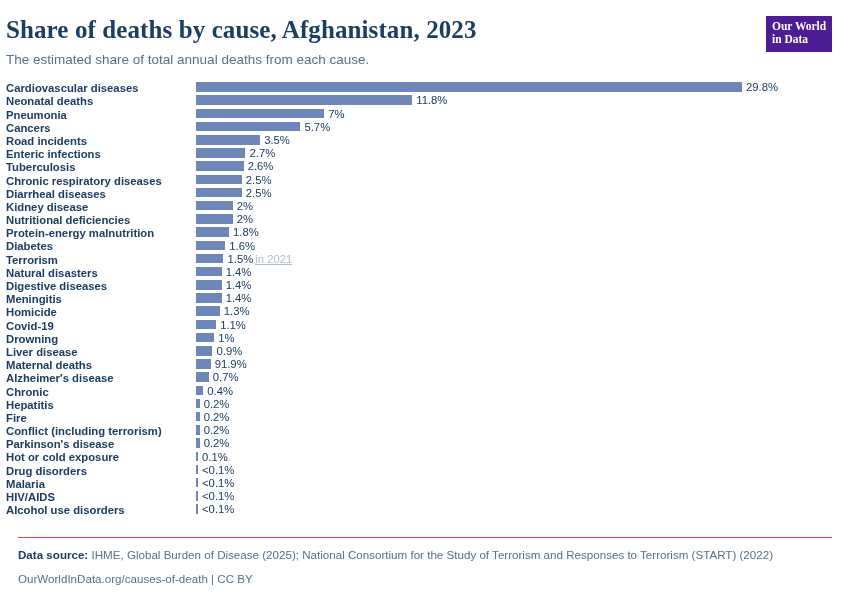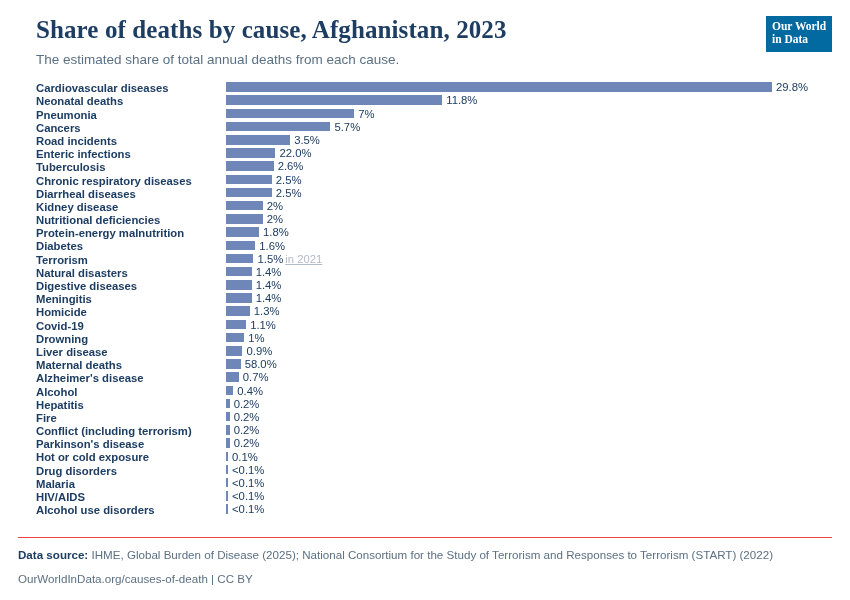--- a/index.html
+++ b/index.html
@@ -12,21 +12,21 @@
     background: #ffffff;
     font-family: "Liberation Sans", sans-serif;
     color: #1d3d63;
     overflow: hidden;
   }
   .page {
     position: relative;
     width: 850px;
     height: 600px;
     box-sizing: border-box;
-    padding: 16px 18px 10px 36px;
+    padding: 16px 18px 10px 6px;
   }
   .header {
     position: relative;
   }
   .title {
     font-family: "Liberation Serif", serif;
     font-size: 25px;
     font-weight: bold;
     color: #1d3d63;
     letter-spacing: 0.1px;
@@ -38,21 +38,21 @@
     color: #5b7083;
     margin: 0;
     line-height: 1.3;
   }
   .owid-logo {
     position: absolute;
     top: 0px;
     right: 0px;
     width: 66px;
     height: 36px;
-    background: #0369a1;
+    background: #4c1d95;
     color: #ffffff;
     font-family: "Liberation Serif", serif;
     font-weight: bold;
     font-size: 11.5px;
     line-height: 1.15;
     padding: 4px 5px 0 6px;
     box-sizing: border-box;
   }
   .owid-logo .l2 {
     display: block;
@@ -178,21 +178,21 @@
         <div class="cat-label">Road incidents</div>
         <div class="bar-area">
           <div class="bar" style="width: 64.1275px; background: rgb(110, 135, 184);"></div>
           <span class="val">3.5%</span>
         </div>
       </div>
       <div class="row">
         <div class="cat-label">Enteric infections</div>
         <div class="bar-area">
           <div class="bar" style="width: 49.4698px; background: rgb(110, 135, 184);"></div>
-          <span class="val">22.0%</span>
+          <span class="val">2.7%</span>
         </div>
       </div>
       <div class="row">
         <div class="cat-label">Tuberculosis</div>
         <div class="bar-area">
           <div class="bar" style="width: 47.6376px; background: rgb(110, 135, 184);"></div>
           <span class="val">2.6%</span>
         </div>
       </div>
       <div class="row">
@@ -291,32 +291,32 @@
         <div class="cat-label">Liver disease</div>
         <div class="bar-area">
           <div class="bar" style="width: 16.4899px; background: rgb(110, 135, 184);"></div>
           <span class="val">0.9%</span>
         </div>
       </div>
       <div class="row">
         <div class="cat-label">Maternal deaths</div>
         <div class="bar-area">
           <div class="bar" style="width: 14.6577px; background: rgb(110, 135, 184);"></div>
-          <span class="val">58.0%</span>
+          <span class="val">91.9%</span>
         </div>
       </div>
       <div class="row">
         <div class="cat-label">Alzheimer's disease</div>
         <div class="bar-area">
           <div class="bar" style="width: 12.8255px; background: rgb(110, 135, 184);"></div>
           <span class="val">0.7%</span>
         </div>
       </div>
       <div class="row">
-        <div class="cat-label">Alcohol</div>
+        <div class="cat-label">Chronic</div>
         <div class="bar-area">
           <div class="bar" style="width: 7.32886px; background: rgb(110, 135, 184);"></div>
           <span class="val">0.4%</span>
         </div>
       </div>
       <div class="row">
         <div class="cat-label">Hepatitis</div>
         <div class="bar-area">
           <div class="bar" style="width: 3.66443px; background: rgb(110, 135, 184);"></div>
           <span class="val">0.2%</span>

